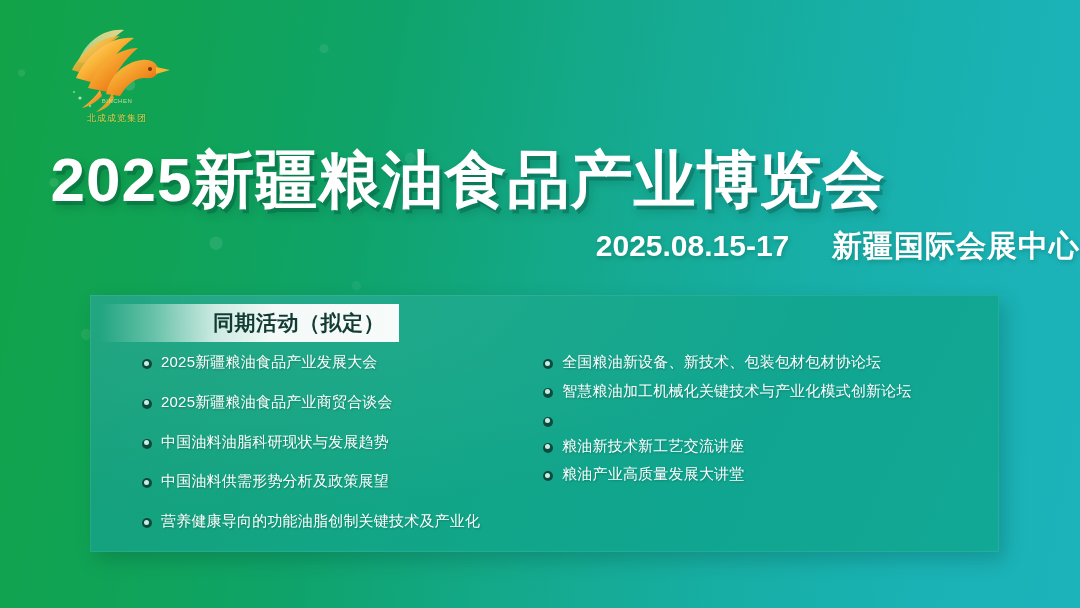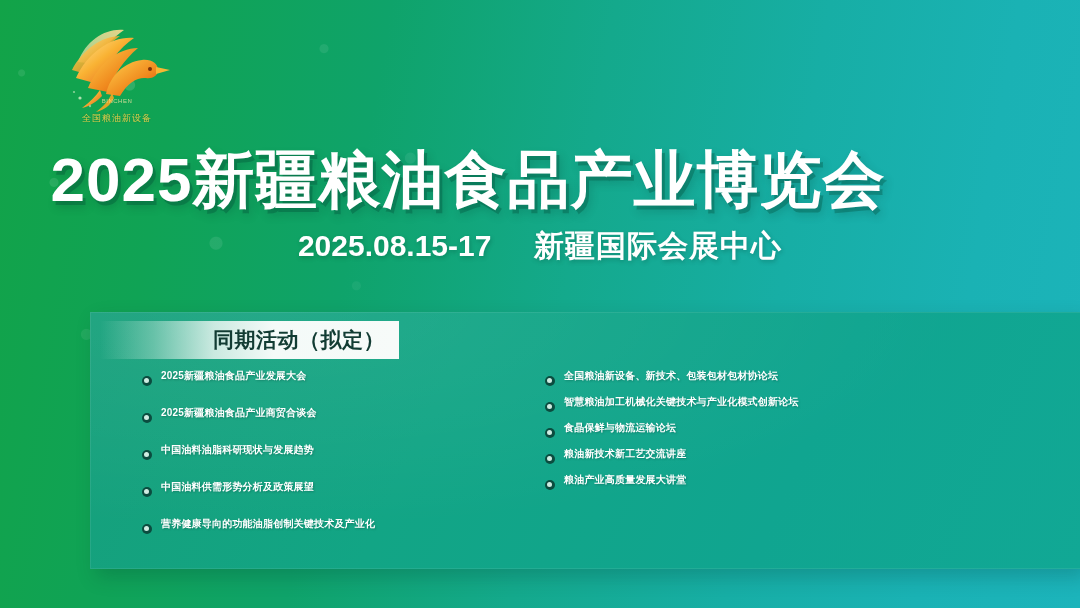--- a/index.html
+++ b/index.html
@@ -68,36 +68,36 @@
     font-weight:bold;
     letter-spacing:1px;
     color:#ffffff;
     white-space:nowrap;
     text-shadow:
       3px 4px 0 rgba(0,70,50,.30),
       4px 6px 10px rgba(0,50,40,.22);
   }
   #subtitle{
     position:absolute; left:0; top:226px; width:1080px;
-    text-align:center;
+    text-align:right;
     font-size:30px;
     font-weight:bold;
     color:#ffffff;
     white-space:nowrap;
     text-shadow:1px 2px 4px rgba(0,60,45,.28);
   }
   #subtitle .sub-date{ letter-spacing:0px; }
   #subtitle .sub-gap{ display:inline-block; width:26px; }
   #subtitle .sub-venue{ letter-spacing:1px; }
 
   
   #panel{
     position:absolute;
-    left:90px; top:312px;
-    width:991px; height:257px;
+    left:90px; top:295px;
+    width:909px; height:257px;
     background:linear-gradient(115deg,#16a07a 0%,#12a585 35%,#10a590 70%,#11a895 100%);
     box-shadow:
       inset 0 0 0 1px rgba(255,255,255,.08),
       6px 8px 18px rgba(0,50,40,.22);
   }
   #panel-shade{
     position:absolute; inset:0;
     background:radial-gradient(ellipse at 18% 0%, rgba(255,255,255,.07), transparent 60%);
     pointer-events:none;
   }
@@ -149,22 +149,22 @@
     position:relative;
     margin-top:6px; margin-right:9px;
   }
   .bullet::after{
     content:"";
     position:absolute; left:2px; top:1.5px;
     width:5px; height:5px; border-radius:50%;
     background:#cfece2;
   }
   .item-label{
-    font-size:10px;
-    font-weight:bold;
+    font-size:15px;
+    font-weight:normal;
     line-height:1.25;
     letter-spacing:.2px;
   }
 </style>
 </head>
 <body>
 
 <div id="poster">
 
   <div id="speckles"></div>
@@ -201,21 +201,21 @@
       <circle cx="88" cy="47" r="2" fill="#7a3208"></circle>
 
       <path d="M40 74 C34 80, 28 84, 20 86 C28 80, 34 74, 38 68 Z" fill="url(#gFeather)"></path>
       <path d="M52 76 C48 84, 42 88, 34 90 C42 84, 47 78, 50 71 Z" fill="#f5a623" opacity=".9"></path>
 
       <circle cx="18" cy="76" r="1.6" fill="#d8f0c8" opacity=".8"></circle>
       <circle cx="12" cy="70" r="1.1" fill="#d8f0c8" opacity=".6"></circle>
       <circle cx="28" cy="84" r="1.2" fill="#d8f0c8" opacity=".55"></circle>
     </svg>
     <div id="logo-subcaption">BINCHEN</div>
-    <div id="logo-caption">全国粮油新设备</div>
+    <div id="logo-caption">北成成览集团</div>
   </div>
 
   <div id="title">2025新疆粮油食品产业博览会</div>
 
   <div id="subtitle">
     <span class="sub-date">2025.08.15-17</span>
     <span class="sub-gap"></span>
     <span class="sub-venue">新疆国际会展中心</span>
   </div>
 
@@ -253,21 +253,20 @@
           <div class="item">
             <span class="bullet"></span>
             <span class="item-label">全国粮油新设备、新技术、包装包材包材协论坛</span>
           </div>
           <div class="item">
             <span class="bullet"></span>
             <span class="item-label">智慧粮油加工机械化关键技术与产业化模式创新论坛</span>
           </div>
           <div class="item">
             <span class="bullet"></span>
-            <span class="item-label">食晶保鲜与物流运输论坛</span>
           </div>
           <div class="item">
             <span class="bullet"></span>
             <span class="item-label">粮油新技术新工艺交流讲座</span>
           </div>
           <div class="item">
             <span class="bullet"></span>
             <span class="item-label">粮油产业高质量发展大讲堂</span>
           </div>
         </div>

